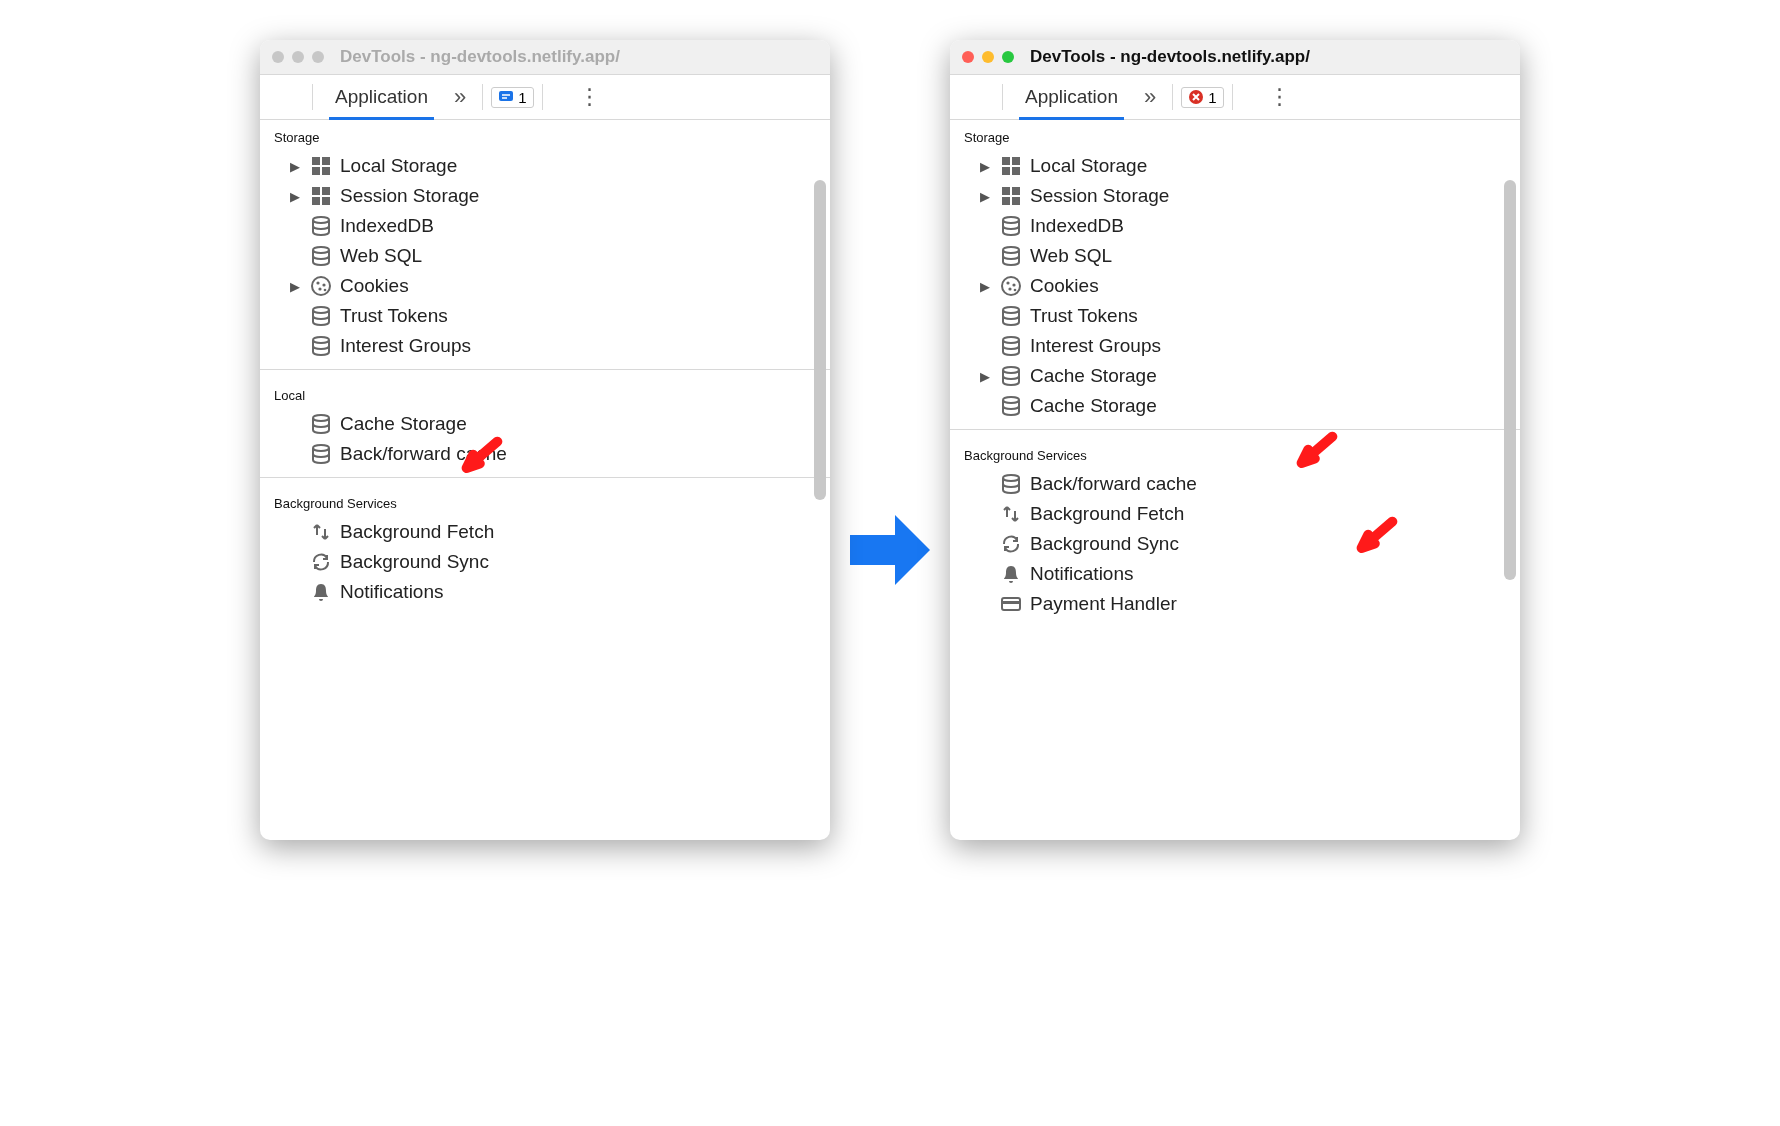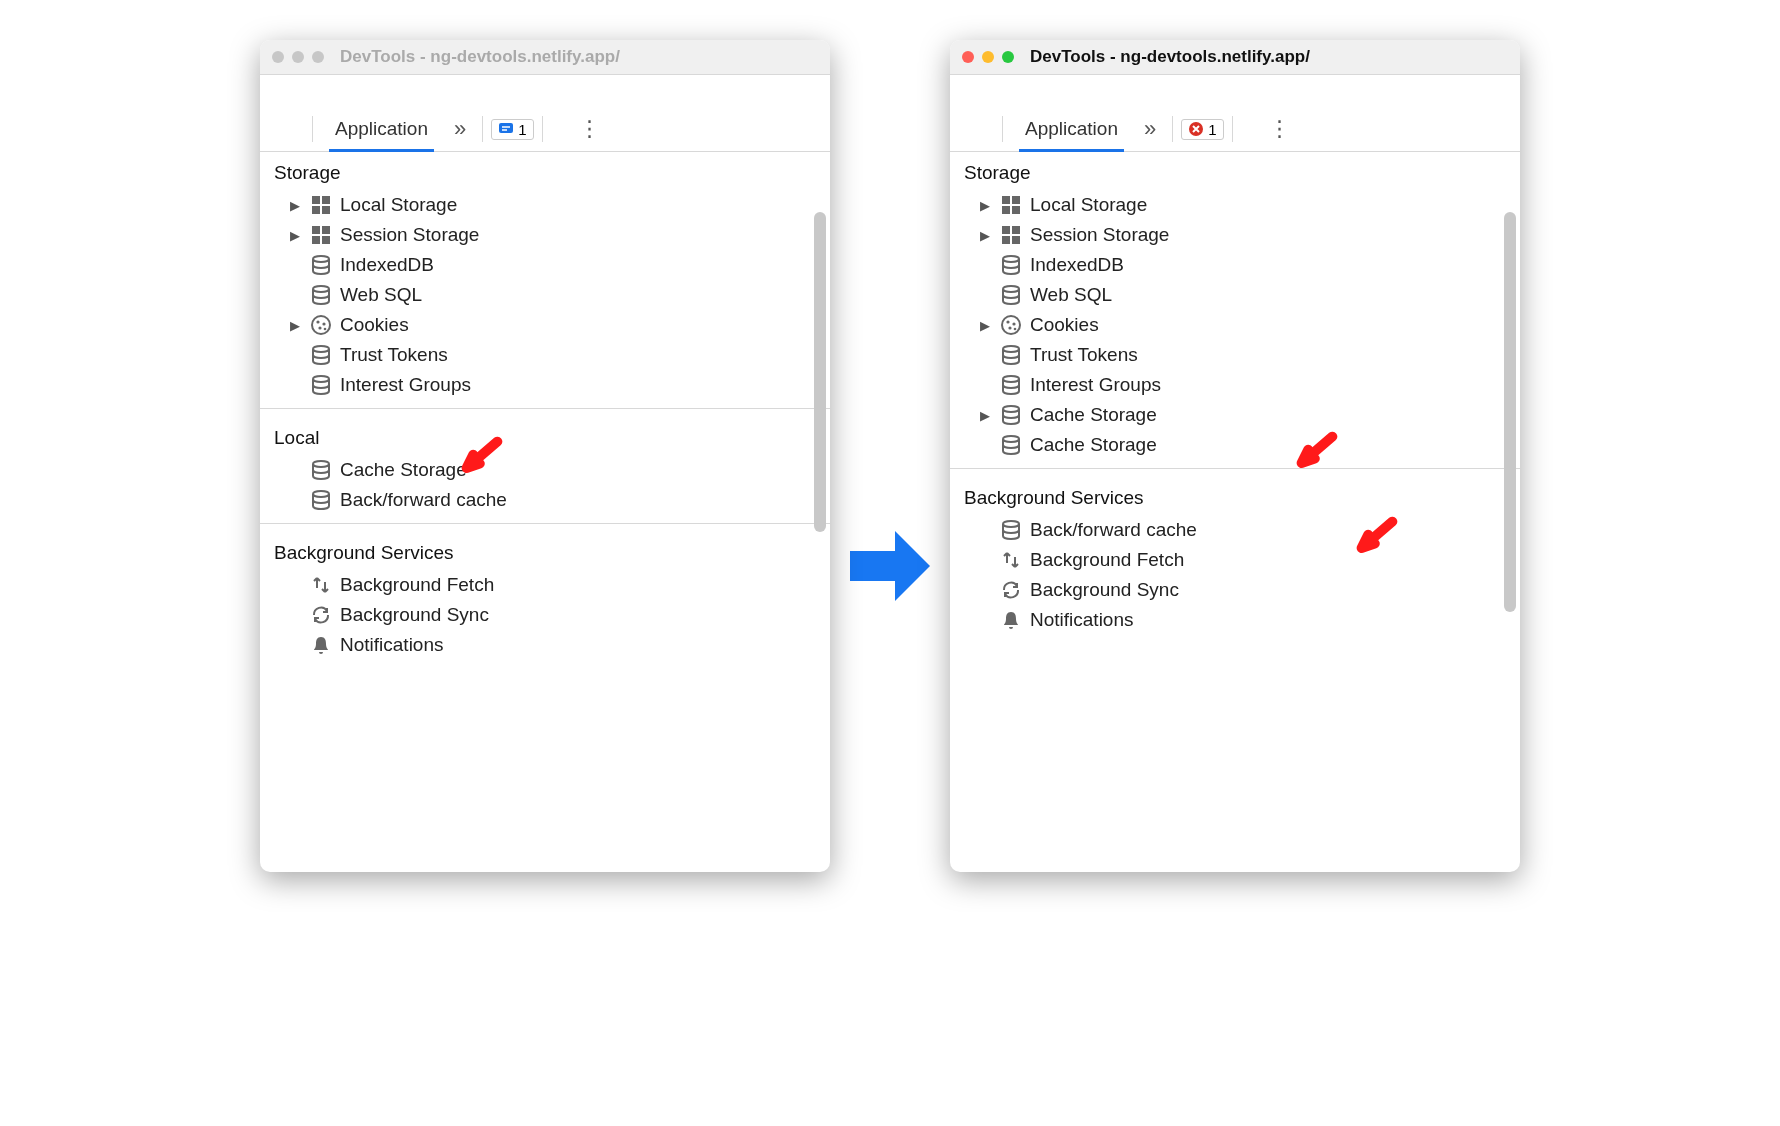--- a/index.html
+++ b/index.html
@@ -44,21 +44,20 @@
   }
   .title-text.inactive { color: #aaa; }
 
   .toolbar {
     height: 44px;
     border-bottom: 1px solid #d8d8d8;
     display:flex;
     align-items:center;
     padding: 0 8px;
     gap: 4px;
-    margin-top: 32px;
   }
   .tb-btn {
     padding: 6px 8px;
     color:#555;
     display:flex;
     align-items:center;
     justify-content:center;
     font-size: 18px;
     cursor:pointer;
   }
@@ -98,21 +97,21 @@
     position: relative;
   }
   .side {
     flex:1;
     overflow: hidden;
     font-size: 19px;
     color:#222;
   }
   .section-head {
     padding: 10px 14px 6px 14px;
-    font-size: 19px;
+    font-size: 13px;
     color:#111;
   }
   .tree-item {
     display:flex;
     align-items:center;
     gap:8px;
     padding: 4px 0 4px 30px;
     cursor:pointer;
   }
   .tree-item .arrow { width:12px; color:#555; font-size:13px; }
@@ -564,20 +563,30 @@
           <div class="tree-item">
             <span class="noarrow"></span>
             <span class="ico">
               <svg viewBox="0 0 22 22">
                 <path d="M11 3 C7 3 6 6 6 10 C6 14 4 15 4 16 L18 16 C18 15 16 14 16 10 C16 6 15 3 11 3 Z" fill="#666"></path>
                 <path d="M9 18 A2 2 0 0 0 13 18" fill="#666"></path>
               </svg>
             </span>
             <span>Notifications</span>
           </div>
+          <div class="tree-item">
+            <span class="noarrow"></span>
+            <span class="ico">
+              <svg viewBox="0 0 22 22">
+                <rect x="2" y="5" width="18" height="12" rx="2" fill="none" stroke="#666" stroke-width="2"></rect>
+                <rect x="2" y="8" width="18" height="3" fill="#666"></rect>
+              </svg>
+            </span>
+            <span>Payment Handler</span>
+          </div>
         </div>
         <div class="scroll-track">
           <div class="scroll-thumb" style="height: 400px;"></div>
         </div>
       </div>
       <div class="red-arrow" style="top: 390px; left: 345px;">
         <svg viewBox="0 0 40 40">
           <path d="M36 6 L8 28 L18 28 L18 40 L0 22 L12 22 L12 32 Z" fill="none"></path>
           <path d="M34 4 L10 24 L20 24 L4 36 L14 20 L14 30 Z" fill="none"></path>
           <path d="M36 4 L12 22 L22 22 L8 34 L16 18 L8 24 Z" fill="none"></path>

